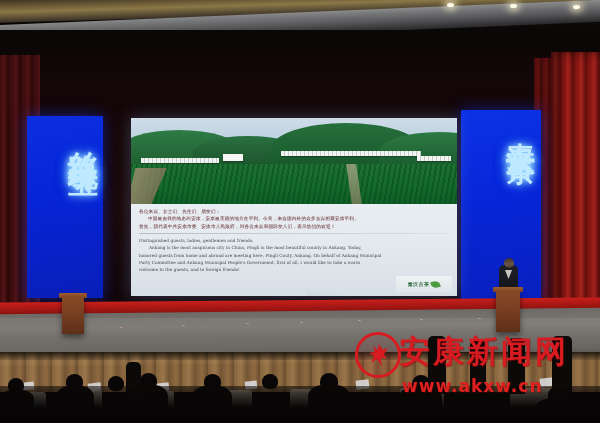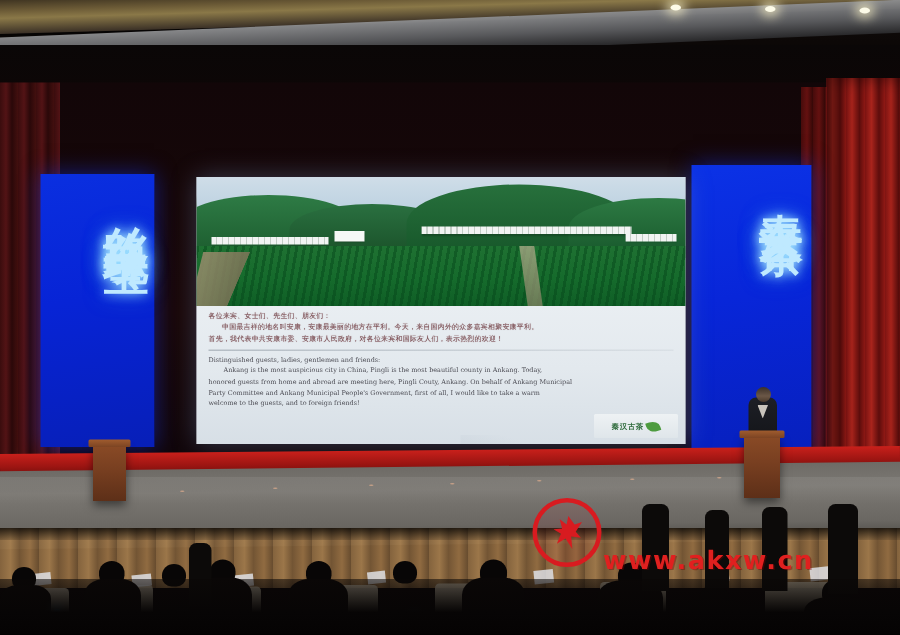--- a/index.html
+++ b/index.html
@@ -279,21 +279,21 @@
       66% 100%,42% 68%,12% 84%,26% 54%,0% 40%,30% 38%,22% 10%,46% 26%);
   }
   .wm-cn{
     position:absolute;left:47px;top:1px;
     font-family:"DejaVu Serif","Liberation Serif",serif;
     font-size:31px;font-weight:bold;color:#d81b20;letter-spacing:3px;
     text-shadow:1px 1px 0 rgba(120,0,0,.45);
     white-space:nowrap;
   }
   .wm-url{
-    position:absolute;left:50px;top:34px;
+    position:absolute;left:50px;top:46px;
     font-family:"DejaVu Sans","Liberation Sans",sans-serif;
     font-size:17px;font-weight:bold;color:#e0201f;letter-spacing:1px;
     text-shadow:1px 1px 0 rgba(120,0,0,.4);
     white-space:nowrap;
   }
 </style>
 </head>
 <body>
 
 <div id="stage-photo">
@@ -429,16 +429,17 @@
   <div class="cam-light" style="left:274px;top:410px;"></div>
   <div class="cam-light" style="left:336px;top:414px;"></div>
   <div class="cam-light" style="left:452px;top:412px;"></div>
 
   <div class="audience-dark"></div>
 
   <div class="watermark">
     <div class="wm-badge">
       <div class="wm-bird"></div>
     </div>
+    <div class="wm-cn">安康新闻网</div>
     <div class="wm-url">www.akxw.cn</div>
   </div>
 
 </div>
 
 </body></html>

